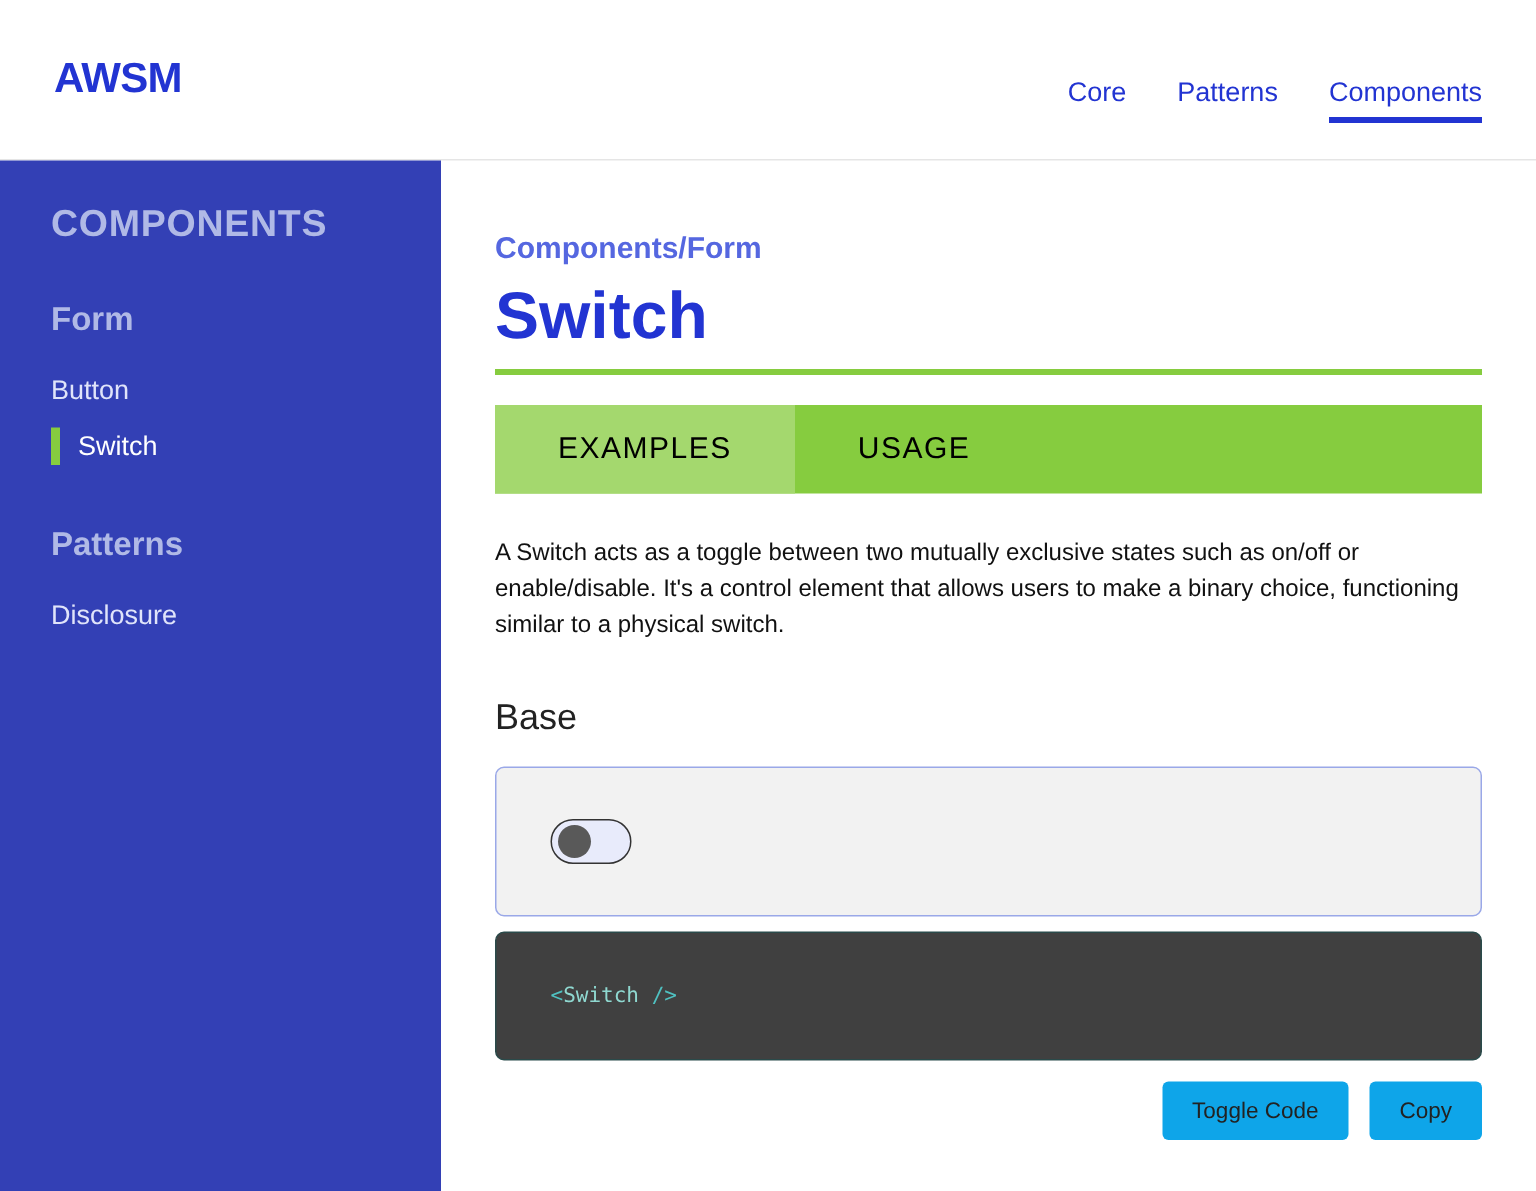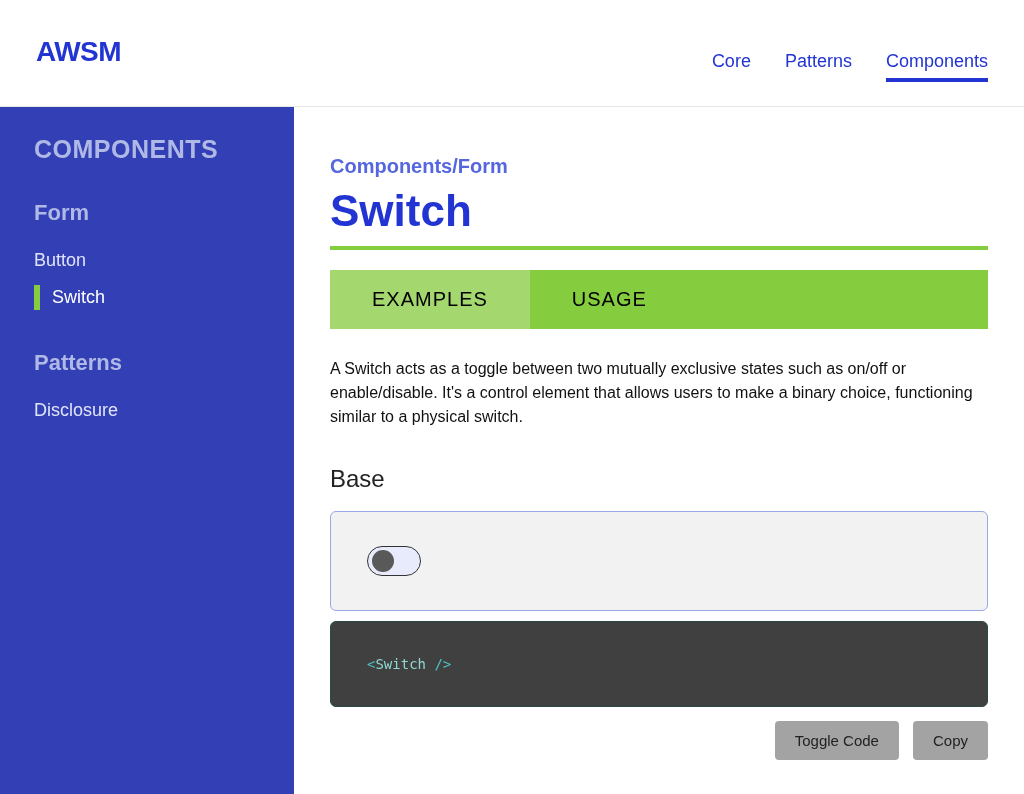--- a/index.html
+++ b/index.html
@@ -168,21 +168,21 @@
       font-size: 14px;
     }
     .code-block .bracket { color: #4FC1C1; }
     .code-block .tag { color: #8FD8D0; }
     .code-actions {
       display: flex;
       justify-content: flex-end;
       gap: 14px;
     }
     .btn {
-      background: #a3a3a3;
+      background: #0ea5e9;
       border: none;
       border-radius: 4px;
       padding: 11px 20px;
       font-size: 15px;
       color: #222;
       cursor: pointer;
     }
   </style>
 </head>
 <body>

